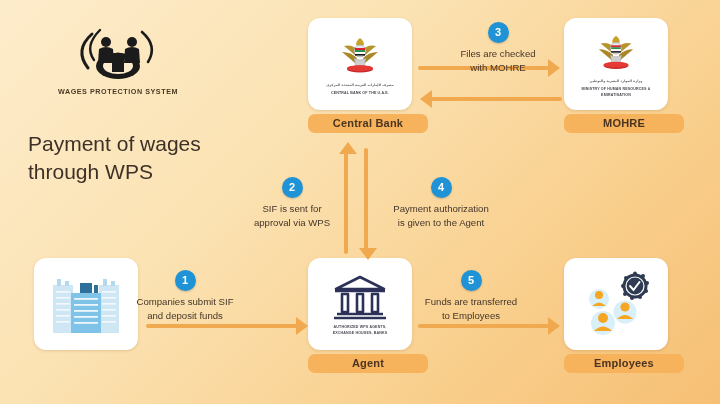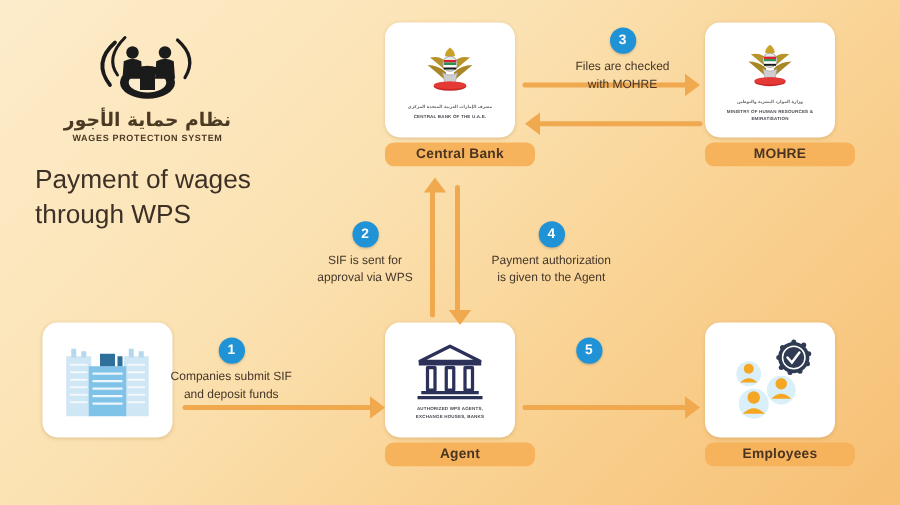--- a/index.html
+++ b/index.html
@@ -88,21 +88,20 @@
         <circle cx="36" cy="14" r="5"></circle>
         <path d="M29 21 q7 -4 14 0 l1 14 -16 0 z"></path>
         <circle cx="62" cy="14" r="5"></circle>
         <path d="M55 21 q7 -4 14 0 l1 14 -16 0 z"></path>
         <path d="M40 27 q8 -5 16 0 l0 4 q-8 4 -16 0 z"></path>
       </g>
       <path d="M22 6 q-18 16 -4 34" stroke="#1b1b1b" stroke-width="3" fill="none" stroke-linecap="round"></path>
       <path d="M30 2 q-16 16 -6 30" stroke="#1b1b1b" stroke-width="2.4" fill="none" stroke-linecap="round"></path>
       <path d="M72 4 q16 14 6 30" stroke="#1b1b1b" stroke-width="2.6" fill="none" stroke-linecap="round"></path>
     </svg>
-    <div class="logo-ar">نظام حماية الأجور</div>
     <div class="logo-en">WAGES PROTECTION SYSTEM</div>
   </div>
 
   <div class="headline">Payment of wages<br>through WPS</div>
 
   <div class="node" id="node-central-bank">
     <div class="card">
       <svg width="48" height="48" viewBox="0 0 48 48">
         <g>
           <path d="M24 6 q-4 3 -4 7 l8 0 q0 -4 -4 -7z" fill="#c9a227"></path>
@@ -286,15 +285,16 @@
   <div class="step" id="step-3">
     <div class="badge">3</div>
     <div class="step-txt">Files are checked<br>with MOHRE</div>
   </div>
   <div class="step" id="step-4">
     <div class="badge">4</div>
     <div class="step-txt">Payment authorization<br>is given to the Agent</div>
   </div>
   <div class="step" id="step-5">
     <div class="badge">5</div>
+    <div class="step-txt">Funds are transferred<br>to Employees</div>
   </div>
 
 </div>
 
 </body></html>

